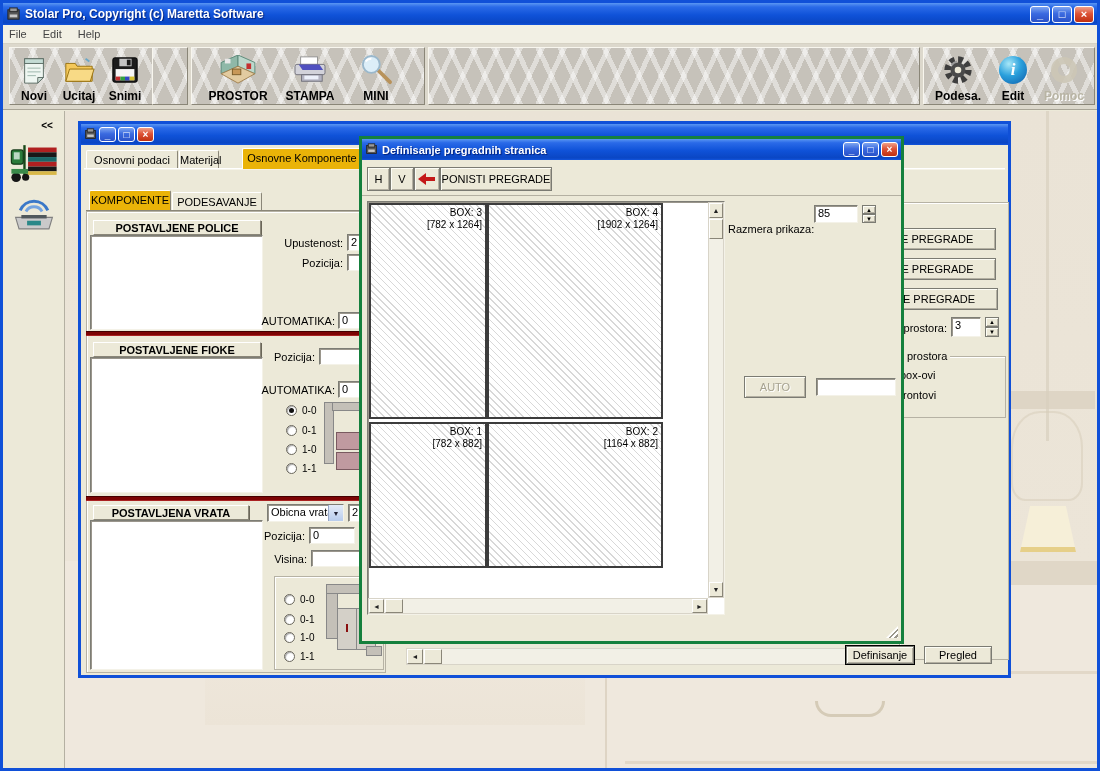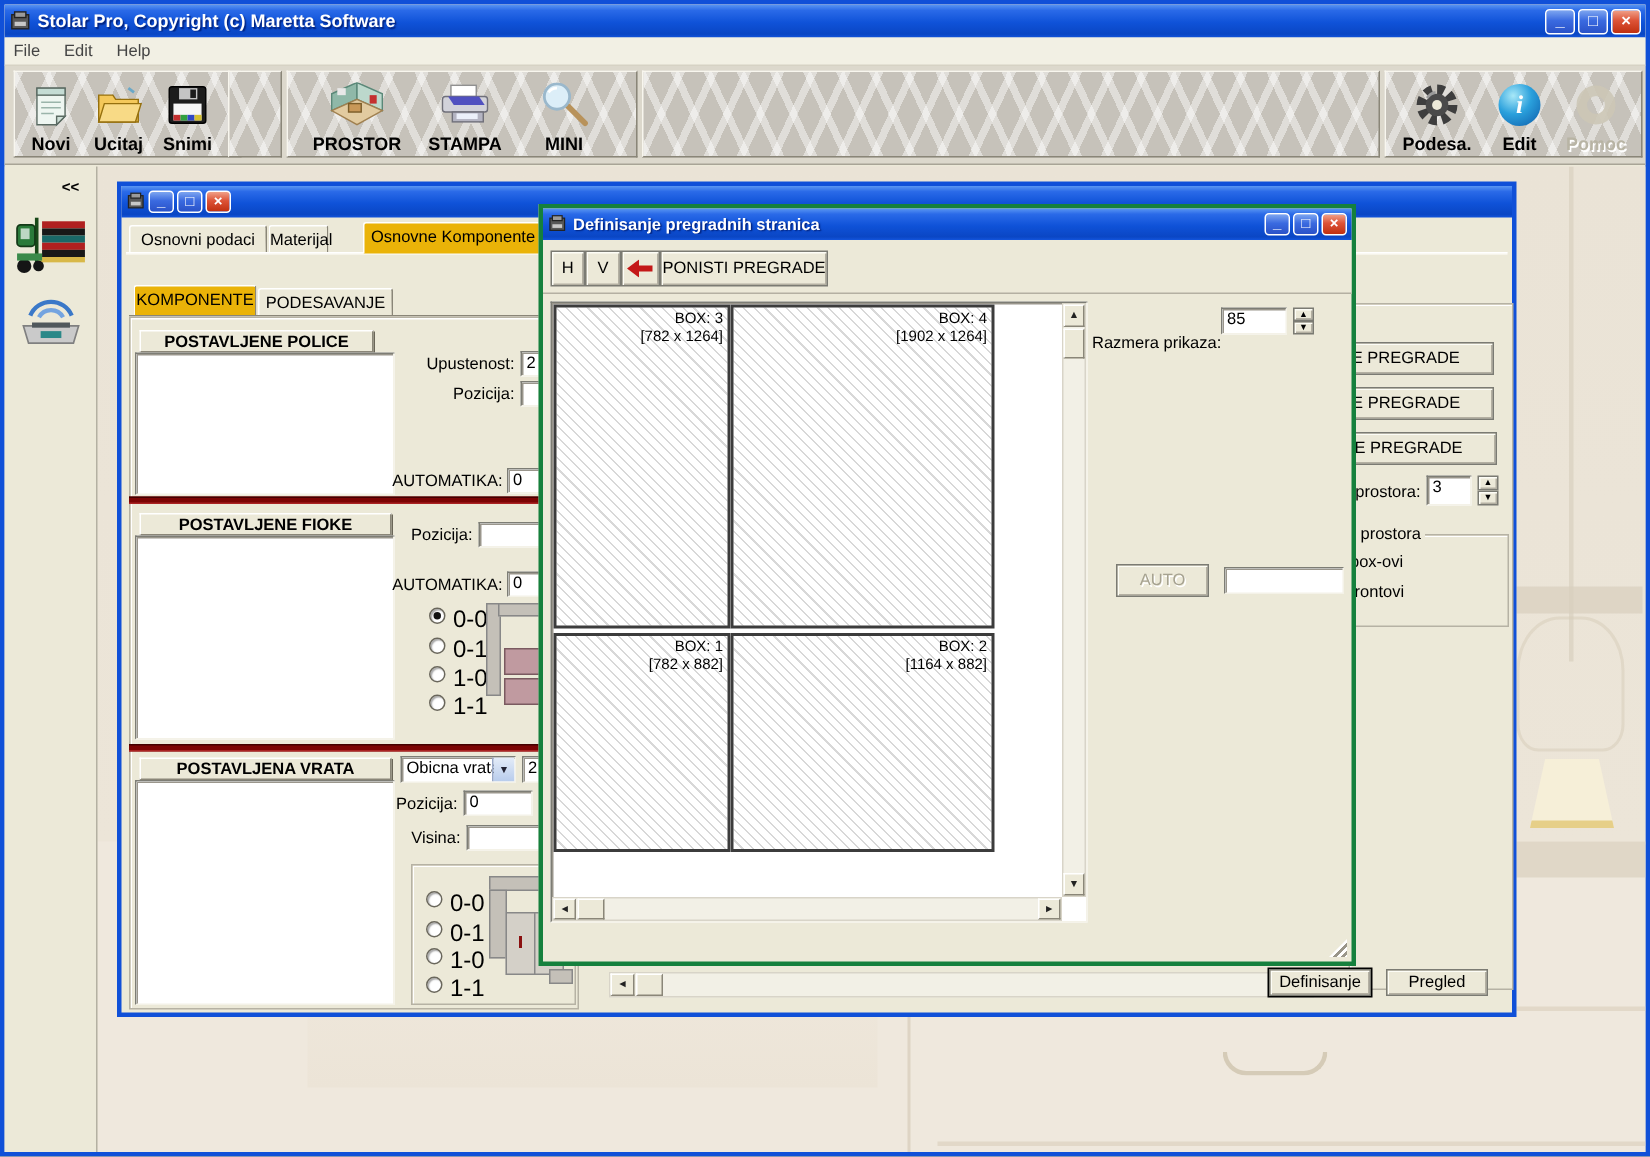--- a/index.html
+++ b/index.html
@@ -30,21 +30,21 @@
     overflow:hidden; white-space:nowrap; }
   .rlabel { position:absolute; text-align:right; font-size:11px; white-space:nowrap; }
   .hdrbar { position:absolute; background:#ece9d8; border:1px solid #fff; border-right-color:#8a8678;
     border-bottom-color:#8a8678; box-shadow:1px 1px 0 #6a6658; text-align:center; font-weight:bold;
     font-size:11px; padding-top:1px; }
   .maroon { position:absolute; background:#7c0404; border-top:1px solid #400; border-bottom:1px solid #a22; }
   .listbox { position:absolute; }
   .radio { position:absolute; width:11px; height:11px; border-radius:50%; background:#fff;
     border:1px solid #6a675c; box-shadow:inset 1px 1px 1px #aaa; }
   .radio.sel::after { content:""; position:absolute; inset:2px; background:#111; border-radius:50%; }
-  .rlab { position:absolute; font-size:16px; }
+  .rlab { position:absolute; font-size:10px; }
 
   .chevron { background-color:#c6c2ba;
     background-image:repeating-linear-gradient(115deg, rgba(255,255,255,.45) 0 5px, rgba(255,255,255,0) 5px 20px),
                      repeating-linear-gradient(65deg, rgba(255,255,255,.45) 0 5px, rgba(255,255,255,0) 5px 20px);
   }
   .tpanel { position:absolute; top:3px; height:58px; border:1px solid #f8f6ee;
     border-right-color:#8a8678; border-bottom-color:#8a8678; }
   .tbtn { position:absolute; top:2px; width:58px; height:53px; display:flex; flex-direction:column;
     align-items:center; justify-content:flex-end; font-weight:bold; font-size:12px; }
   .tbtn .ic { flex:1; display:flex; align-items:center; justify-content:center; }
@@ -276,21 +276,21 @@
     <div style="position:absolute;left:3px;top:44px;right:3px;height:2px;background:#f6f4ea;border-top:1px solid #fff;"></div>
 
     <div class="tab active" style="left:8px;top:66px;width:82px;height:20px;font-size:11px;">
       <span>KOMPONENTE</span></div>
     <div class="tab" style="left:91px;top:68px;width:90px;height:18px;font-size:11px;">
       <span>PODESAVANJE</span></div>
     <div style="position:absolute;left:5px;top:86px;width:300px;height:1px;background:#fff;border-top:1px solid #8a8678;"></div>
 
     <div class="gbox" style="left:5px;top:87px;width:300px;height:462px;background:#ece9d8;"></div>
 
-    <div class="hdrbar" style="left:12px;top:96px;width:156px;height:15px;">
+    <div class="hdrbar" style="left:12px;top:96px;width:168px;height:15px;">
       <span>POSTAVLJENE POLICE</span></div>
     <div class="listbox sunken" style="left:9px;top:111px;width:173px;height:95px;"></div>
     <span class="rlabel" style="left:190px;top:113px;width:72px;">Upustenost:</span>
     <div class="fld" style="left:266px;top:110px;width:40px;height:17px;">
       <span>2</span></div>
     <span class="rlabel" style="left:190px;top:133px;width:72px;">Pozicija:</span>
     <div class="fld" style="left:266px;top:130px;width:40px;height:17px;"></div>
     <span class="rlabel" style="left:168px;top:191px;width:86px;">AUTOMATIKA:</span>
     <div class="fld" style="left:257px;top:188px;width:24px;height:17px;">
       <span>0</span></div>
@@ -316,21 +316,21 @@
 
     <div style="position:absolute;left:243px;top:276px;width:60px;height:74px;">
       <div style="position:absolute;left:0;top:2px;width:10px;height:62px;background:#c4c0b8;border:1px solid #888;"></div>
       <div style="position:absolute;left:8px;top:2px;width:50px;height:9px;background:#c4c0b8;border:1px solid #888;"></div>
       <div style="position:absolute;left:12px;top:32px;width:46px;height:18px;background:#c09aa0;border:1px solid #7a5a60;"></div>
       <div style="position:absolute;left:12px;top:52px;width:46px;height:18px;background:#c09aa0;border:1px solid #7a5a60;"></div>
     </div>
 
     <div class="maroon" style="left:5px;top:372px;width:300px;height:5px;"></div>
 
-    <div class="hdrbar" style="left:12px;top:381px;width:168px;height:15px;">
+    <div class="hdrbar" style="left:12px;top:381px;width:156px;height:15px;">
       <span>POSTAVLJENA VRATA</span></div>
     <div class="listbox sunken" style="left:9px;top:396px;width:173px;height:150px;"></div>
     <div class="fld" style="left:186px;top:380px;width:77px;height:18px;padding-right:15px;">
       <span>Obicna vrata</span>
       <div style="position:absolute;right:0;top:0;bottom:0;width:15px;background:linear-gradient(#e4ecf8,#b8ccec);border-left:1px solid #98a8c8;display:flex;align-items:center;justify-content:center;font-size:7px;color:#223;">▼</div>
     </div>
     <div class="fld" style="left:267px;top:380px;width:26px;height:18px;">
       <span>2</span></div>
     <span class="rlabel" style="left:178px;top:406px;width:46px;">Pozicija:</span>
     <div class="fld" style="left:228px;top:403px;width:46px;height:17px;">

